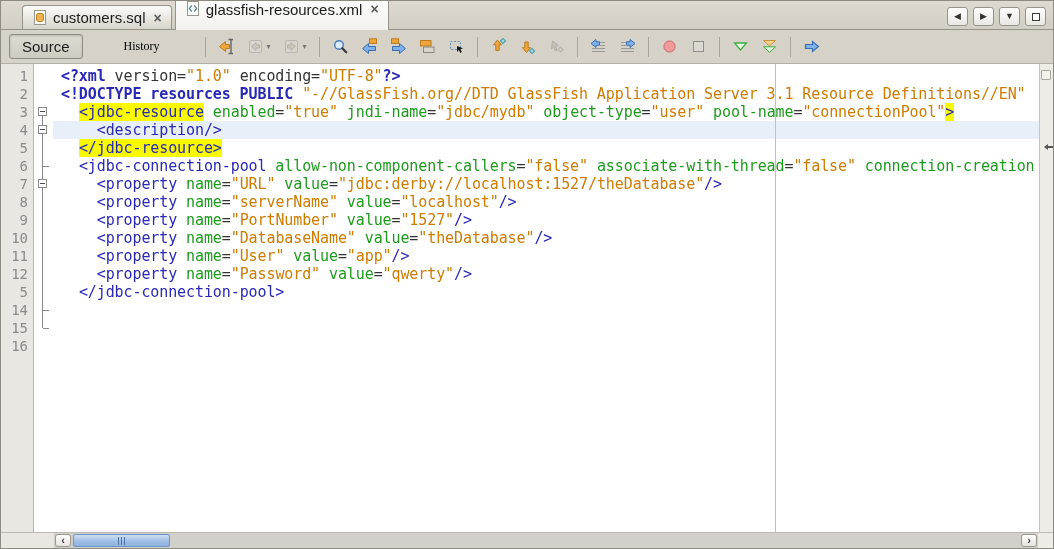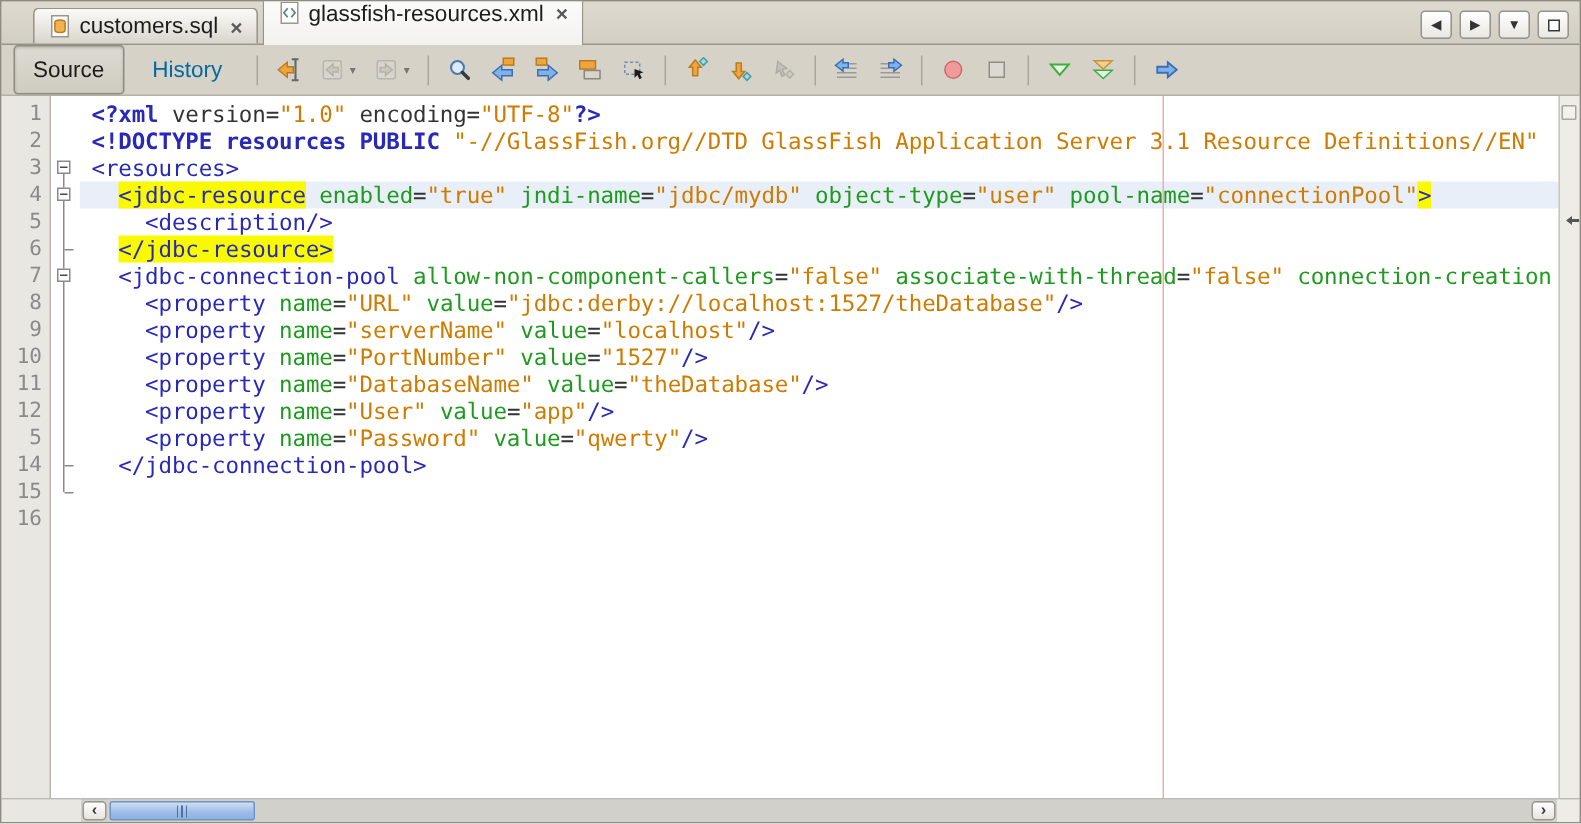--- a/index.html
+++ b/index.html
@@ -36,31 +36,31 @@
   .tab-controls{position:absolute;right:7px;top:6px;display:flex;gap:5px;}
   .tc-btn{
     width:21px;height:19px;border:1px solid #96948a;border-radius:3px;
     background:linear-gradient(#ffffff,#e9e7e2);
     display:flex;align-items:center;justify-content:center;
     padding:0;font-size:9px;color:#333;line-height:1;
   }
   .tc-btn .sq{width:8px;height:8px;border:1px solid #3a3a3a;display:block;background:#fff;}
   
   .toolbar{
-    height:34px;flex:0 0 34px;display:flex;
-    padding:0 0 0 8px;background:#d6d2c8;border-bottom:1px solid #b3b0a7;
+    height:34px;flex:0 0 34px;display:flex;align-items:center;
+    padding:0 0 0 8px;background:#d6d2c8;border-bottom:1px solid #b3b0a7;gap:22px;
   }
   .btn-source{
     font-family:"Liberation Sans",sans-serif;font-size:15px;color:#1c1c1c;
     padding:3px 12px;border:1px solid #8f8d83;border-radius:3px;
     background:linear-gradient(#dedbd2,#cecbc0);
     box-shadow:inset 0 1px 2px rgba(0,0,0,.18);
   }
   .btn-history{
-    font-family:Liberation Sans, sans-serif;font-size:15px;color:#0369a1;
+    font-family:Liberation Serif, serif;font-size:12px;color:#000000;
     padding:4px 12px;border:1px solid transparent;background:transparent;margin-left:6px;
   }
   .tb-icons{display:flex;align-items:center;margin-left:4px;}
   .tb-sep{width:1px;height:20px;background:#a8a59b;margin:0 6px;flex:0 0 1px;}
   .tb-btn{
     height:25px;padding:0 3px;margin:0 2px;border:1px solid transparent;border-radius:2px;
     background:transparent;display:flex;align-items:center;justify-content:center;
   }
   .tb-btn .icon{display:block;width:17px;height:17px;}
   .tb-btn .icon svg{display:block;}
@@ -343,21 +343,20 @@
         <button class="fold-box" style="top: 61px;"></button>
         <div class="fold-tick" style="top: 102px;"></div>
         <button class="fold-box" style="top: 115px;"></button>
         <div class="fold-tick" style="top: 246px;"></div>
         <div class="fold-tick" style="top: 264px;"></div>
       </div>
     <div class="code" id="code">
       <div class="margin-line"></div>
     <div class="code-line"><span class="s-tag s-bold">&lt;?xml</span><span class="s-plain"> version=</span><span class="s-val">"1.0"</span><span class="s-plain"> encoding=</span><span class="s-val">"UTF-8"</span><span class="s-tag s-bold">?&gt;</span></div>
         <div class="code-line"><span class="s-tag s-bold">&lt;!DOCTYPE resources PUBLIC</span><span class="s-plain"> </span><span class="s-val">"-//GlassFish.org//DTD GlassFish Application Server 3.1 Resource Definitions//EN"</span></div>
-        <div class="code-line"><span class="s-tag">&lt;resources&gt;</span></div>
         <div class="cur-bg" style="top: 57px;"></div>
         <div class="code-line"><span class="s-plain">  </span><span class="s-tag hl">&lt;jdbc-resource</span><span class="s-plain"> </span><span class="s-attr">enabled</span><span class="s-plain">=</span><span class="s-val">"true"</span><span class="s-plain"> </span><span class="s-attr">jndi-name</span><span class="s-plain">=</span><span class="s-val">"jdbc/mydb"</span><span class="s-plain"> </span><span class="s-attr">object-type</span><span class="s-plain">=</span><span class="s-val">"user"</span><span class="s-plain"> </span><span class="s-attr">pool-name</span><span class="s-plain">=</span><span class="s-val">"connectionPool"</span><span class="s-tag hl">&gt;</span></div>
         <div class="code-line"><span class="s-plain">    </span><span class="s-tag">&lt;description/&gt;</span></div>
         <div class="code-line"><span class="s-plain">  </span><span class="s-tag hl">&lt;/jdbc-resource&gt;</span></div>
         <div class="code-line"><span class="s-plain">  </span><span class="s-tag">&lt;jdbc-connection-pool</span><span class="s-plain"> </span><span class="s-attr">allow-non-component-callers</span><span class="s-plain">=</span><span class="s-val">"false"</span><span class="s-plain"> </span><span class="s-attr">associate-with-thread</span><span class="s-plain">=</span><span class="s-val">"false"</span><span class="s-plain"> </span><span class="s-attr">connection-creation</span></div>
         <div class="code-line"><span class="s-plain">    </span><span class="s-tag">&lt;property</span><span class="s-plain"> </span><span class="s-attr">name</span><span class="s-plain">=</span><span class="s-val">"URL"</span><span class="s-plain"> </span><span class="s-attr">value</span><span class="s-plain">=</span><span class="s-val">"jdbc:derby://localhost:1527/theDatabase"</span><span class="s-tag">/&gt;</span></div>
         <div class="code-line"><span class="s-plain">    </span><span class="s-tag">&lt;property</span><span class="s-plain"> </span><span class="s-attr">name</span><span class="s-plain">=</span><span class="s-val">"serverName"</span><span class="s-plain"> </span><span class="s-attr">value</span><span class="s-plain">=</span><span class="s-val">"localhost"</span><span class="s-tag">/&gt;</span></div>
         <div class="code-line"><span class="s-plain">    </span><span class="s-tag">&lt;property</span><span class="s-plain"> </span><span class="s-attr">name</span><span class="s-plain">=</span><span class="s-val">"PortNumber"</span><span class="s-plain"> </span><span class="s-attr">value</span><span class="s-plain">=</span><span class="s-val">"1527"</span><span class="s-tag">/&gt;</span></div>
         <div class="code-line"><span class="s-plain">    </span><span class="s-tag">&lt;property</span><span class="s-plain"> </span><span class="s-attr">name</span><span class="s-plain">=</span><span class="s-val">"DatabaseName"</span><span class="s-plain"> </span><span class="s-attr">value</span><span class="s-plain">=</span><span class="s-val">"theDatabase"</span><span class="s-tag">/&gt;</span></div>
         <div class="code-line"><span class="s-plain">    </span><span class="s-tag">&lt;property</span><span class="s-plain"> </span><span class="s-attr">name</span><span class="s-plain">=</span><span class="s-val">"User"</span><span class="s-plain"> </span><span class="s-attr">value</span><span class="s-plain">=</span><span class="s-val">"app"</span><span class="s-tag">/&gt;</span></div>

